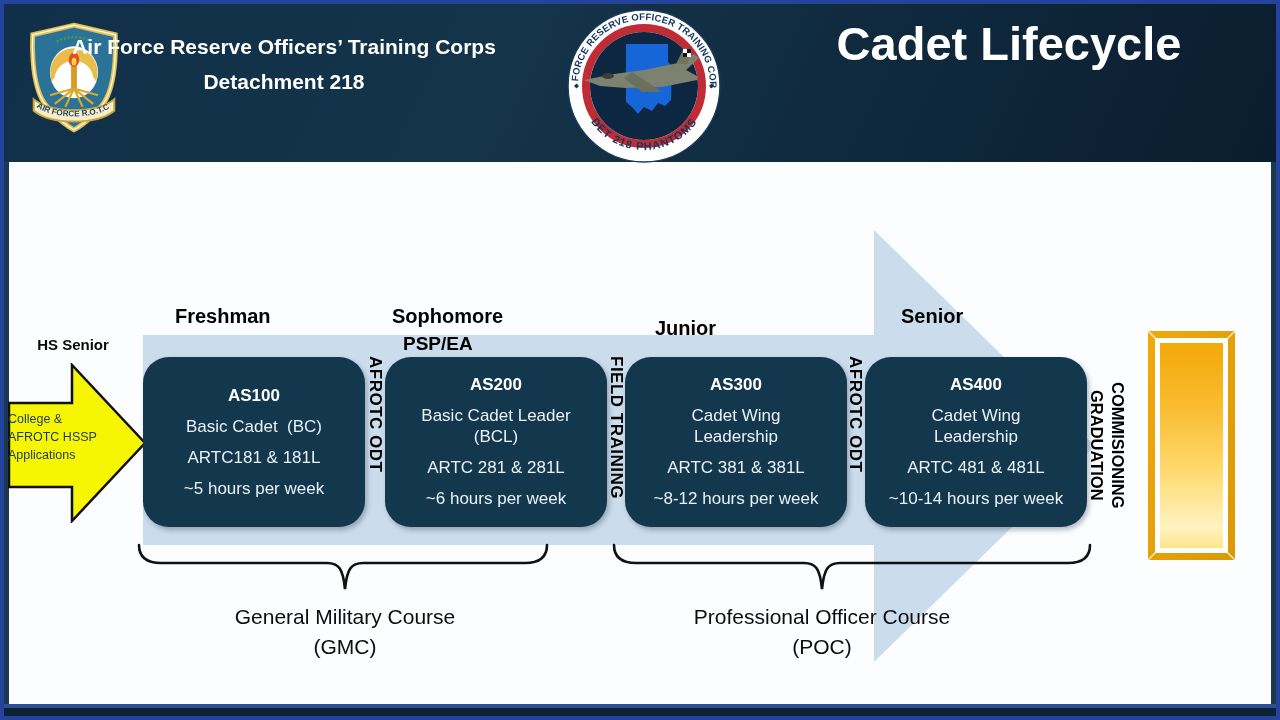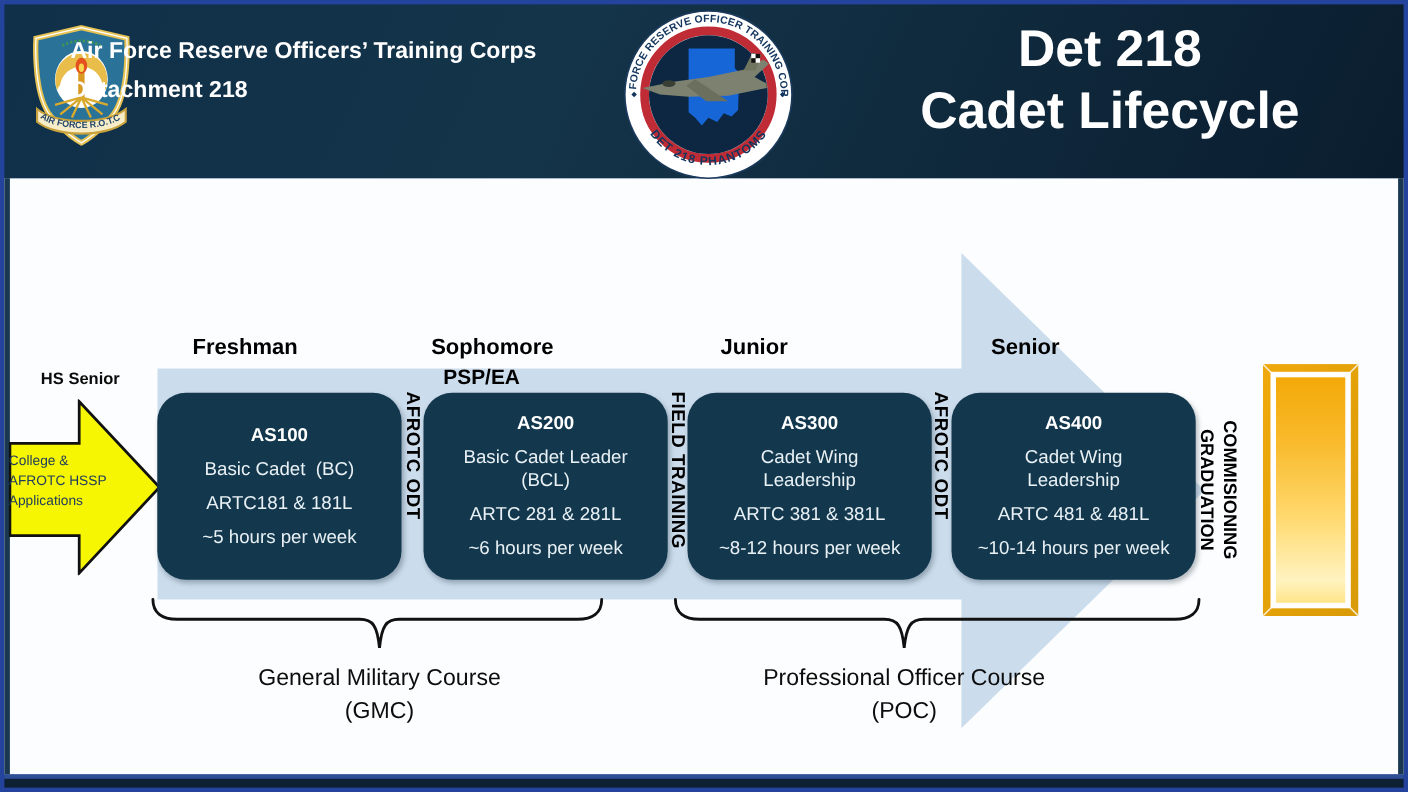--- a/index.html
+++ b/index.html
@@ -8,21 +8,21 @@
   
   .content-bg{position:absolute;left:4px;right:4px;top:162px;bottom:16px;background:#fcfdfe;}
   .band-left{position:absolute;left:4px;top:162px;bottom:16px;width:5px;background:#1a3850;}
   .band-right{position:absolute;right:4px;top:162px;bottom:16px;width:5px;background:#1a3850;}
   .footer-blue{position:absolute;left:4px;right:4px;bottom:12px;height:4px;background:#2e4f94;}
   .footer-navy{position:absolute;left:4px;right:4px;bottom:4px;height:8px;background:#0e2132;}
   
   .header{position:absolute;left:4px;top:4px;right:4px;height:158px;
           background:linear-gradient(115deg,#10304a 0%,#143449 40%,#0a1d2e 100%);}
   .shield{position:absolute;left:22px;top:16px;width:96px;height:116px;}
-  .org-block{position:absolute;left:60px;top:28px;width:440px;color:#fff;}
+  .org-block{position:absolute;left:60px;top:28px;width:440px;text-align:center;color:#fff;}
   .org-line1{font-size:21px;font-weight:bold;line-height:30px;}
   .org-line2{font-size:21px;font-weight:bold;line-height:30px;margin-top:5px;}
   .emblem{position:absolute;left:562px;top:4px;width:156px;height:156px;}
   .title-block{position:absolute;left:790px;top:12px;width:430px;text-align:center;color:#fff;
                font-weight:bold;font-size:47px;line-height:56px;}
   
   .hs-senior{position:absolute;left:14px;top:336px;width:118px;text-align:center;
              font-size:15px;font-weight:bold;color:#0a0a0a;z-index:3;}
   .entry-arrow{position:absolute;left:8px;top:363px;z-index:2;}
   .entry-text{position:absolute;left:8px;top:410px;width:108px;text-align:left;
@@ -108,21 +108,20 @@
       </defs>
       <text font-size="9.5" font-weight="bold" fill="#12355e" letter-spacing="0.2">
         <textPath href="#arcTop" startOffset="50%" text-anchor="middle">AIR FORCE RESERVE OFFICER TRAINING CORPS</textPath>
       </text>
       <text font-size="11" font-weight="bold" fill="#12355e" letter-spacing="1">
         <textPath href="#arcBot" startOffset="50%" text-anchor="middle">DET 218 PHANTOMS</textPath>
       </text>
     </svg>
 
     <div class="title-block">
-      <div>Det 218</div>
       <div>Cadet Lifecycle</div>
     </div>
   </div>
 
   <svg class="big-arrow" width="952" height="432" viewBox="0 0 952 432">
     <polygon points="0,105 731,105 731,0 952,216 731,432 731,315 0,315" fill="#cbdcec"></polygon>
   </svg>
 
   <div class="hs-senior">HS Senior</div>
   <svg class="entry-arrow" width="140" height="160" viewBox="0 0 140 160">
@@ -160,21 +159,21 @@
 
   <svg class="brace" style="left:137px" width="412" height="52" viewBox="0 0 412 52">
     <path d="M2 2 C2 14, 10 20, 24 20 L190 20 C202 20, 206 26, 208 46 C210 26, 214 20, 226 20 L388 20 C402 20, 410 14, 410 2" fill="none" stroke="#111111" stroke-width="2.6" stroke-linecap="round"></path>
   </svg>
   <svg class="brace" style="left:612px" width="480" height="52" viewBox="0 0 480 52">
     <path d="M2 2 C2 14, 10 20, 24 20 L192 20 C204 20, 208 26, 210 46 C212 26, 216 20, 228 20 L456 20 C470 20, 478 14, 478 2" fill="none" stroke="#111111" stroke-width="2.6" stroke-linecap="round"></path>
   </svg>
 
 <div class="year-label" style="left: 175px;">Freshman</div>
     <div class="year-label" style="left: 392px;">Sophomore</div>
-    <div class="year-label" style="left: 655px;">Junior</div>
+    <div class="year-label" style="left: 655px; margin-top: 12px;">Junior</div>
     <div class="year-label" style="left: 901px;">Senior</div>
     <div class="stage-box" style="left: 143px;">
       <div class="stage-title">AS100</div>
       <div class="stage-para">Basic Cadet&nbsp; (BC)</div>
       <div class="stage-para">ARTC181 &amp; 181L</div>
       <div class="stage-para">~5 hours per week</div>
     </div>
     <div class="stage-box" style="left: 385px;">
       <div class="stage-title">AS200</div>
       <div class="stage-para">Basic Cadet Leader

